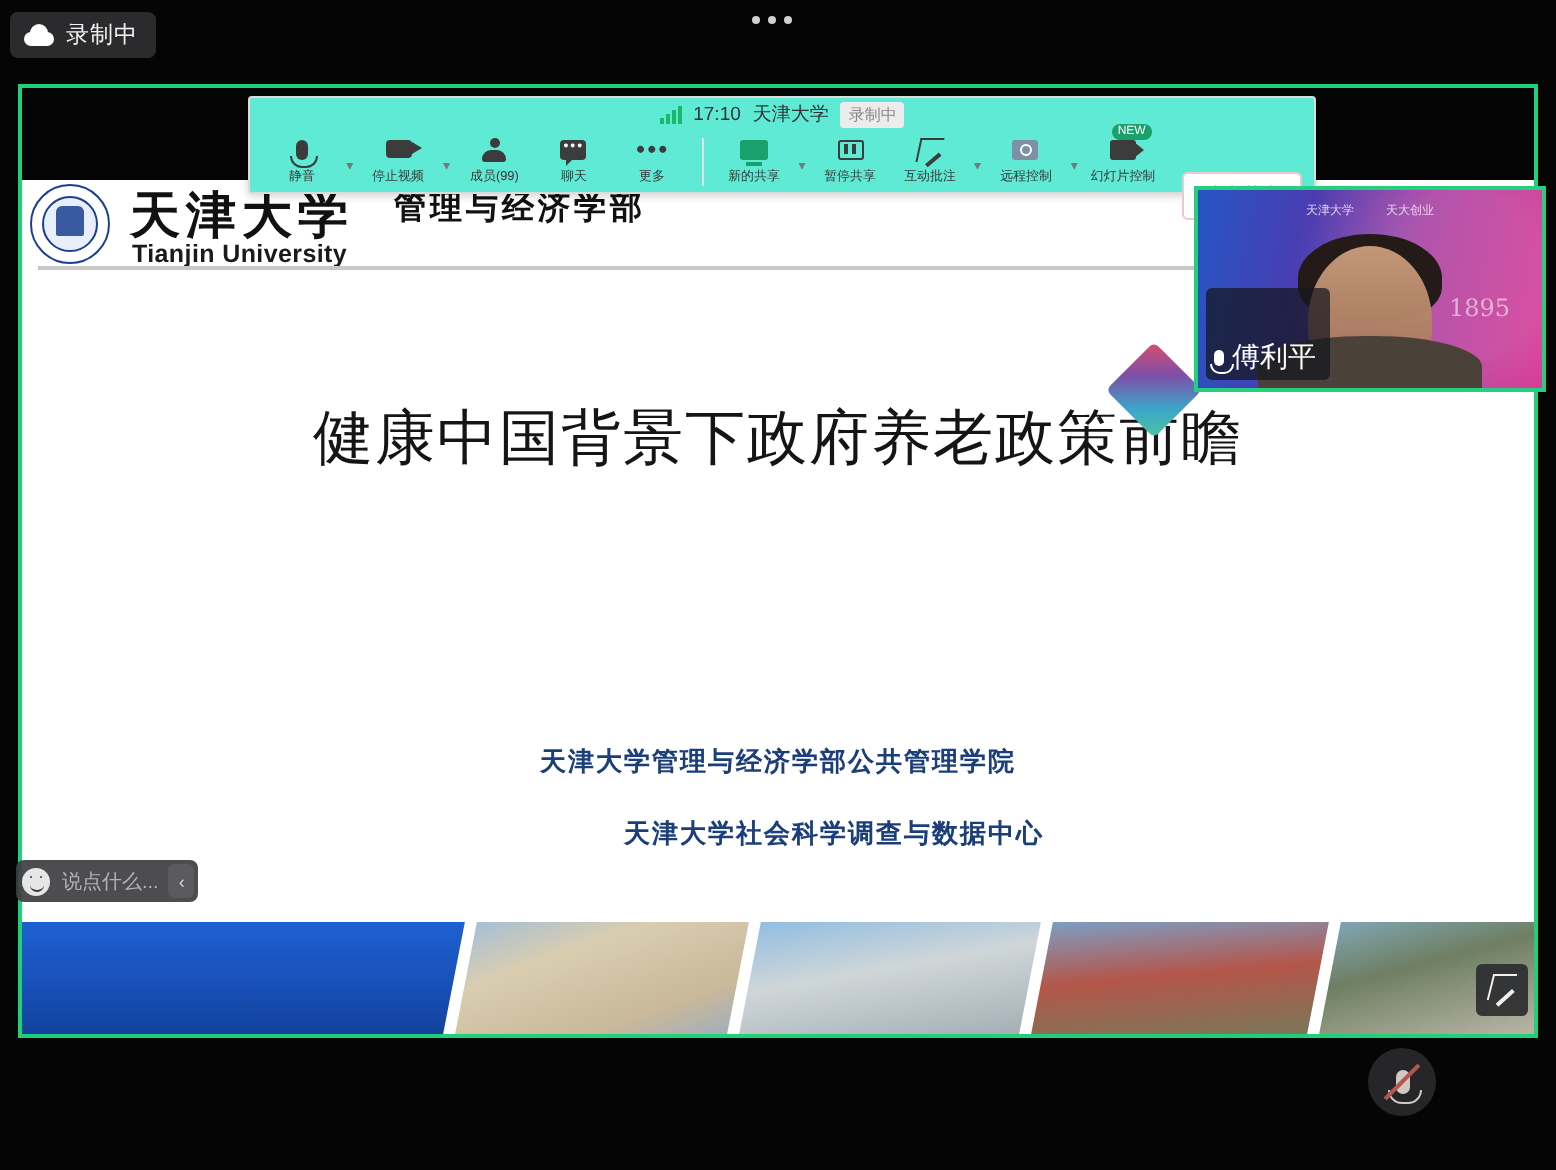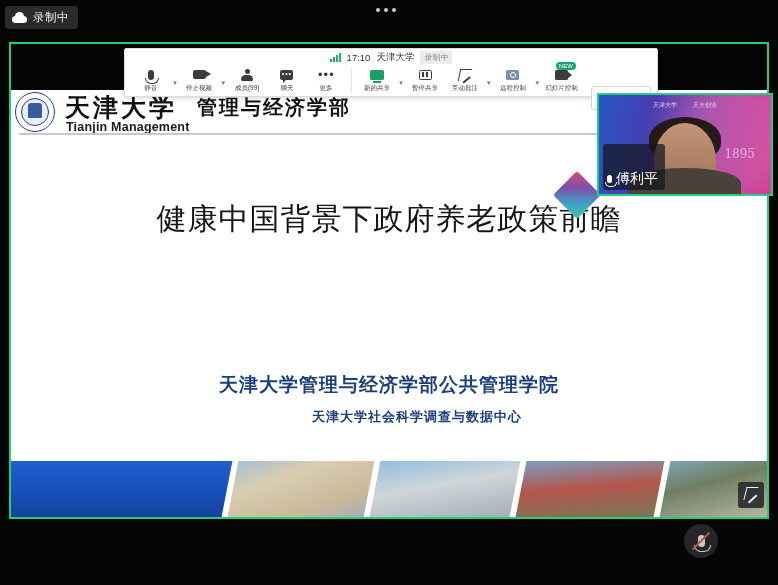--- a/index.html
+++ b/index.html
@@ -27,54 +27,54 @@
   .slide-header{position:relative;height:42px;}
   .tju-logo{position:absolute;left:4px;top:2px;width:40px;height:40px;border-radius:50%;
     border:1.6px solid #1b3f8f;box-sizing:border-box;background:#fff;}
   .tju-logo:before{content:"";position:absolute;left:5px;top:5px;right:5px;bottom:5px;border-radius:50%;
     border:1.2px solid #1b3f8f;background:#e9eefb;}
   .tju-logo:after{content:"";position:absolute;left:12px;top:10px;width:14px;height:15px;border-radius:3px 3px 1px 1px;
     background:#1b3f8f;opacity:.85;}
   .cn-name{position:absolute;left:54px;top:1px;font-size:25px;color:#111;letter-spacing:3px;
     font-family:"DejaVu Serif","Liberation Serif",serif;font-weight:700;}
   .en-name{position:absolute;left:55px;top:30px;font-size:12.5px;color:#1a1a1a;font-weight:600;letter-spacing:.2px;}
-  .dept-cn{position:absolute;left:186px;top:4px;font-size:20px;color:#111;letter-spacing:2px;
+  .dept-cn{position:absolute;left:186px;top:4px;font-size:16px;color:#111;letter-spacing:2px;
     font-family:"DejaVu Serif","Liberation Serif",serif;font-weight:600;}
   .dept-en{position:absolute;left:186px;top:27px;font-size:14px;color:#1a1a1a;font-weight:600;}
   .diamond{position:absolute;left:549px;top:88px;width:34px;height:34px;transform:rotate(45deg);
     background:linear-gradient(135deg,#d94f6e 0%,#7d4fa8 35%,#3ba6c9 70%,#4fc3a1 100%);
     border-radius:3px;z-index:2;}
   .divider{position:absolute;left:8px;top:43px;width:740px;height:2px;background:#c8c8c8;}
 
   .slide-title{position:absolute;left:0;top:109px;width:756px;text-align:center;
     font-size:30px;font-weight:400;color:#151515;letter-spacing:1px;
     font-family:"DejaVu Sans","Liberation Sans",sans-serif;}
   .pres{position:absolute;left:0;width:756px;text-align:center;color:#1c3f7a;font-weight:700;
     font-family:"DejaVu Sans","Liberation Sans",sans-serif;}
   .pres.l1{top:245px;font-size:18px;letter-spacing:1px;}
-  .pres.l2{top:282px;font-size:19px;letter-spacing:1px;}
+  .pres.l2{top:282px;font-size:13px;letter-spacing:1px;}
   .pres.l3{top:318px;font-size:13px;letter-spacing:1px;margin-left:28px;}
 
   
   .band{position:absolute;left:0;bottom:0;width:756px;height:56px;overflow:hidden;background:#fff;}
   .band .cell{position:absolute;top:-6px;height:68px;transform:skewX(-11deg);overflow:hidden;}
   .band .cell .inner{position:absolute;left:-20px;top:0;right:-20px;bottom:0;transform:skewX(11deg);}
   .c1{left:-14px;width:230px;}
   .c1 .inner{background:linear-gradient(180deg,#1f63d6 0%,#1850b8 55%,#113f96 100%);}
   .c2{left:222px;width:136px;}
   .c2 .inner{background:linear-gradient(160deg,#8fb8e8 0%,#d9cdb0 35%,#c9b89a 70%,#8aa9cf 100%);}
   .c3{left:364px;width:140px;}
   .c3 .inner{background:linear-gradient(170deg,#7fb6e4 0%,#cfd6d8 45%,#9aa6ad 100%);}
   .c4{left:510px;width:138px;}
   .c4 .inner{background:linear-gradient(175deg,#6fb0e2 0%,#b4564a 48%,#6d7f5c 100%);}
   .c5{left:654px;width:120px;}
   .c5 .inner{background:linear-gradient(165deg,#86b4d2 0%,#6f7f63 40%,#cfc7bb 100%);}
 
   
-  .toolbar{position:absolute;left:124px;top:48px;width:534px;height:49px;background:#ffffff;
+  .toolbar{position:absolute;left:124px;top:48px;width:534px;height:49px;background:#5eead4;
     border:1px solid #dcdcdc;box-sizing:border-box;border-radius:2px;z-index:10;
     box-shadow:0 1px 5px rgba(0,0,0,.18);}
   .tb-top{height:17px;display:flex;align-items:center;justify-content:center;gap:6px;}
   .sig{display:inline-flex;align-items:flex-end;gap:1px;height:9px;}
   .sig i{display:block;width:2px;background:#19b86a;}
   .sig i:nth-child(1){height:3px}.sig i:nth-child(2){height:5px}.sig i:nth-child(3){height:7px}.sig i:nth-child(4){height:9px}
   .tb-top .t{font-size:9.5px;color:#333;}
   .tb-top .app{font-size:9.5px;color:#333;}
   .tb-top .recmini{font-size:8px;color:#8a8a8a;background:#ececec;border-radius:2px;padding:1px 4px;}
 
@@ -186,21 +186,21 @@
       <i></i>
       <i></i>
     </div>
 
   <div class="share-border"></div>
 
   <div class="slide">
     <div class="slide-header">
       <div class="tju-logo"></div>
       <div class="cn-name">天津大学</div>
-      <div class="en-name">Tianjin Management</div>
+      <div class="en-name">Tianjin University</div>
       <div class="dept-cn">管理与经济学部</div>
       <div class="divider"></div>
     </div>
     <div class="diamond"></div>
 
     <div class="slide-title">健康中国背景下政府养老政策前瞻</div>
     <div class="pres l2">天津大学管理与经济学部公共管理学院</div>
     <div class="pres l3">天津大学社会科学调查与数据中心</div>
 
     <div class="band">
@@ -330,20 +330,25 @@
     <div class="vt-num">1895</div>
     <div class="vt-hair"></div>
     <div class="vt-face"></div>
     <div class="vt-shoulder"></div>
     <div class="vt-name">
       <span class="m"></span>
       <span>傅利平</span>
     </div>
   </div>
 
+  <div class="chatbar">
+    <span class="emo"></span>
+    <span class="ph">说点什么...</span>
+    <span class="col">‹</span>
+  </div>
 
   <div class="annot-btn">
     <span class="g"></span>
   </div>
   <div class="mute-big">
     <span class="mi"></span>
     <span class="slash"></span>
   </div>
 
 </div>

